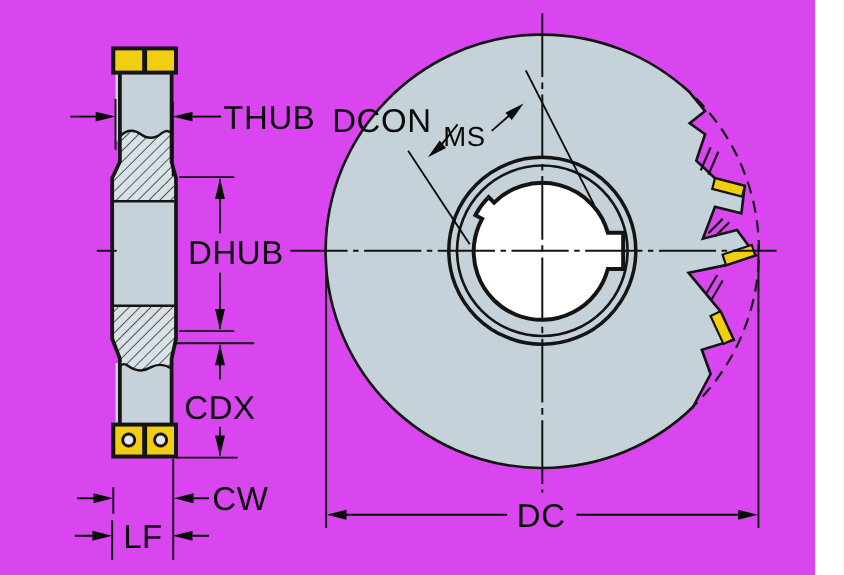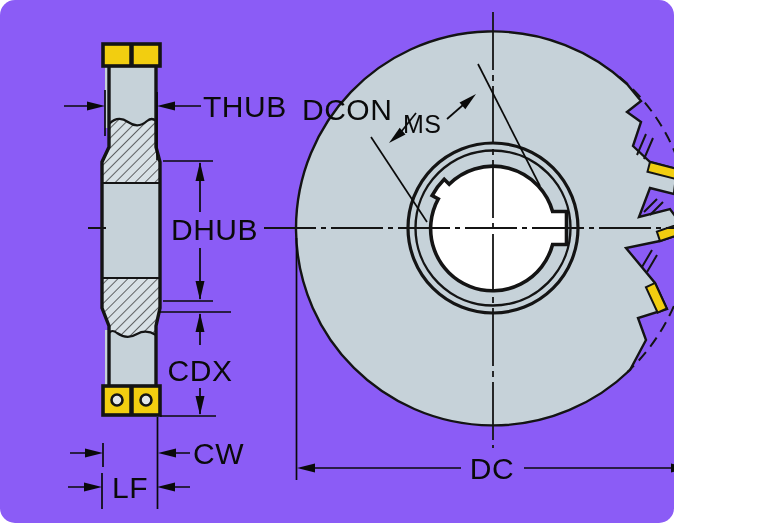--- a/index.html
+++ b/index.html
@@ -1,16 +1,16 @@
 <!DOCTYPE html>
 <html><head>
 <meta charset="utf-8">
 <style>
   html,body{margin:0;padding:0;background:#ffffff;}
-  .canvas{position:relative;width:674px;height:523px;background:#8b5cf6;overflow:hidden;border-radius:15px;}
+  .canvas{position:relative;width:741px;height:523px;background:#d946ef;overflow:hidden;}
   svg{position:absolute;left:0;top:0;}
   text{font-family:"Liberation Sans","DejaVu Sans",sans-serif;fill:#0a0a0a;}
   .dimtext{font-size:30px;letter-spacing:0.5px;}
   .subtext{font-size:25px;letter-spacing:0.5px;}
   .thin{stroke:#0a0a0a;stroke-width:1.7;fill:none;}
   .thick{stroke:#141414;stroke-width:3.4;fill:none;}
   .med{stroke:#141414;stroke-width:2.2;fill:none;}
   .arrow{fill:#0a0a0a;stroke:none;}
   .cl{stroke:#141414;stroke-width:1.8;fill:none;}
 </style>

